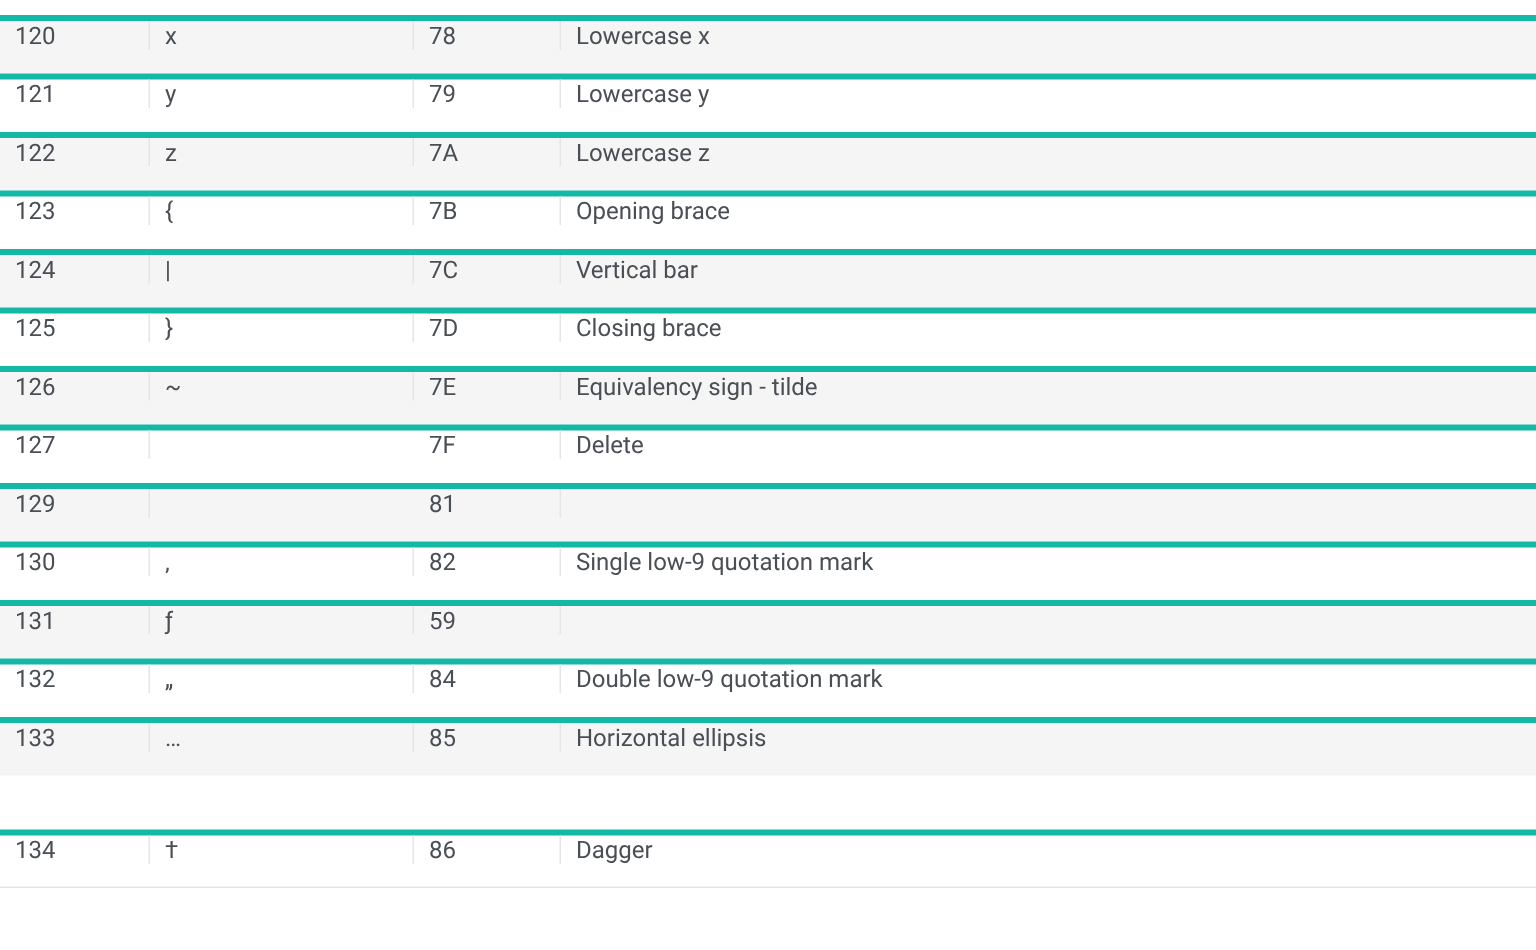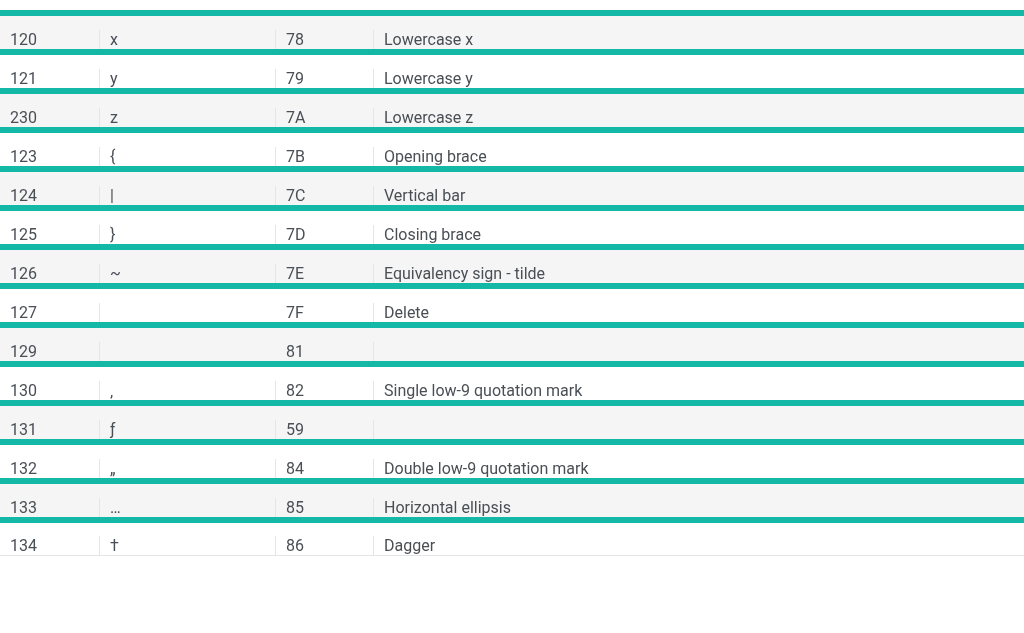--- a/index.html
+++ b/index.html
@@ -11,23 +11,23 @@
     font-size: 16px;
     color: #4a4f55;
     background: #ffffff;
   }
   .table {
     width: 100%;
     border-collapse: collapse;
   }
   .row {
     display: flex;
-    border-top: 6px solid #14b8a6;
+    border-top: 4px solid #14b8a6;
     height: 39px;
-    align-items: flex-end;
+    align-items: flex-start;
   }
   .row:nth-child(even) {
     background: #f5f5f6;
   }
   .row:nth-child(odd) {
     background: #ffffff;
   }
   .partial-top {
     height: 10px;
     overflow: hidden;
@@ -47,21 +47,21 @@
   }
   .cell {
     padding: 0 10px;
     white-space: nowrap;
     overflow: hidden;
   }
   .col-dec { width: 100px; flex: 0 0 100px; border-right: 1px solid #e3e5e8; }
   .col-char { width: 176px; flex: 0 0 176px; border-right: 1px solid #e3e5e8; }
   .col-hex { width: 98px; flex: 0 0 98px; border-right: 1px solid #e3e5e8; }
   .col-desc { flex: 1 1 auto; }
-  .row:last-child { border-bottom: 1px solid #e3e5e8; }
+  .row:last-child { border-bottom: 1px solid #e3e5e8; margin-top: 36px; }
 </style>
 </head>
 <body>
 
 <div class="table" id="table-root">
     <div class="row partial-top">
       <div class="cell col-dec"><span>119</span></div>
       <div class="cell col-char"><span>w</span></div>
       <div class="cell col-hex"><span>77</span></div>
       <div class="cell col-desc"><span>Lowercase w</span></div>
@@ -72,21 +72,21 @@
       <div class="cell col-hex"><span>78</span></div>
       <div class="cell col-desc"><span>Lowercase x</span></div>
     </div>
     <div class="row">
       <div class="cell col-dec"><span>121</span></div>
       <div class="cell col-char"><span>y</span></div>
       <div class="cell col-hex"><span>79</span></div>
       <div class="cell col-desc"><span>Lowercase y</span></div>
     </div>
     <div class="row">
-      <div class="cell col-dec"><span>230</span></div>
+      <div class="cell col-dec"><span>122</span></div>
       <div class="cell col-char"><span>z</span></div>
       <div class="cell col-hex"><span>7A</span></div>
       <div class="cell col-desc"><span>Lowercase z</span></div>
     </div>
     <div class="row">
       <div class="cell col-dec"><span>123</span></div>
       <div class="cell col-char"><span>{</span></div>
       <div class="cell col-hex"><span>7B</span></div>
       <div class="cell col-desc"><span>Opening brace</span></div>
     </div>

